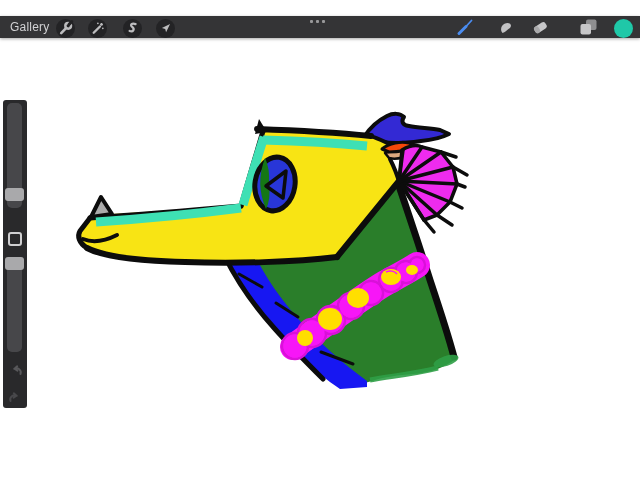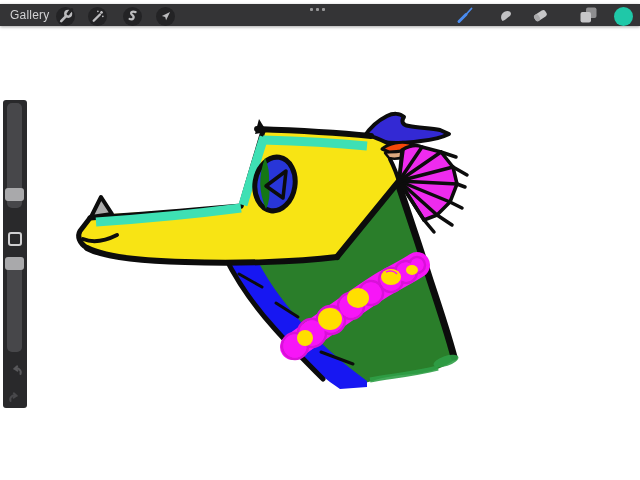--- a/index.html
+++ b/index.html
@@ -3,21 +3,21 @@
 <meta charset="utf-8">
 <style>
   html,body{margin:0;padding:0;}
   body{
     width:640px;height:480px;position:relative;overflow:hidden;
     background:var(--canvas-white,#fff);
     font-family:"Liberation Sans", sans-serif;
   }
   
   .topbar{
-    position:absolute;left:0;top:4px;width:640px;height:22px;
+    position:absolute;left:0;top:16px;width:640px;height:22px;
     background:var(--topbar-bg,#343436);
     box-shadow:0 1px 3px rgba(0,0,0,.35);
     z-index:10;
   }
   .gallery-btn{
     position:absolute;left:10px;top:0;height:22px;line-height:22px;
     color:var(--gallery-text,#d2d2d4);font-size:12px;letter-spacing:.2px;
   }
   .tool-circle{
     position:absolute;top:2.5px;width:19px;height:19px;border-radius:50%;

